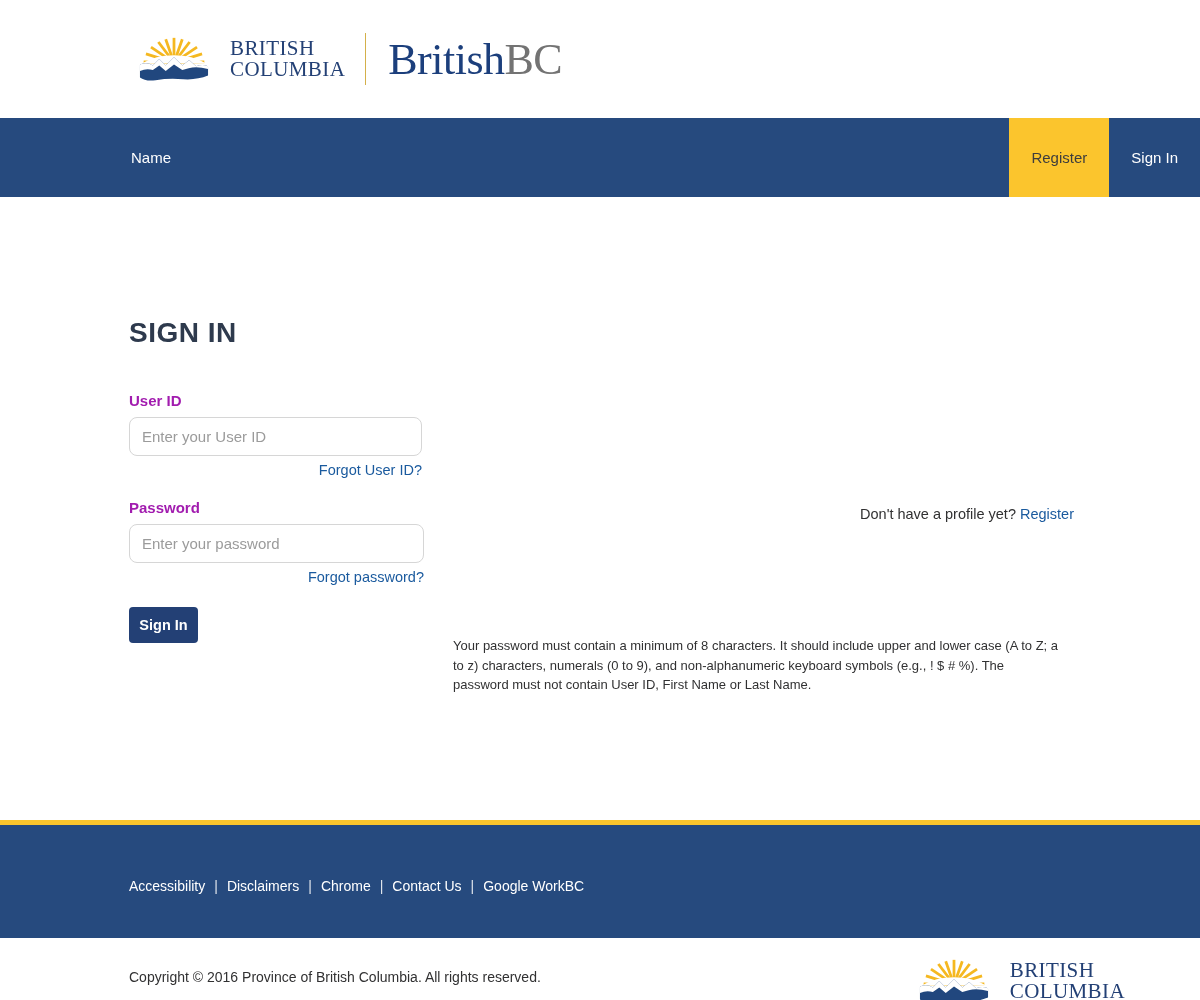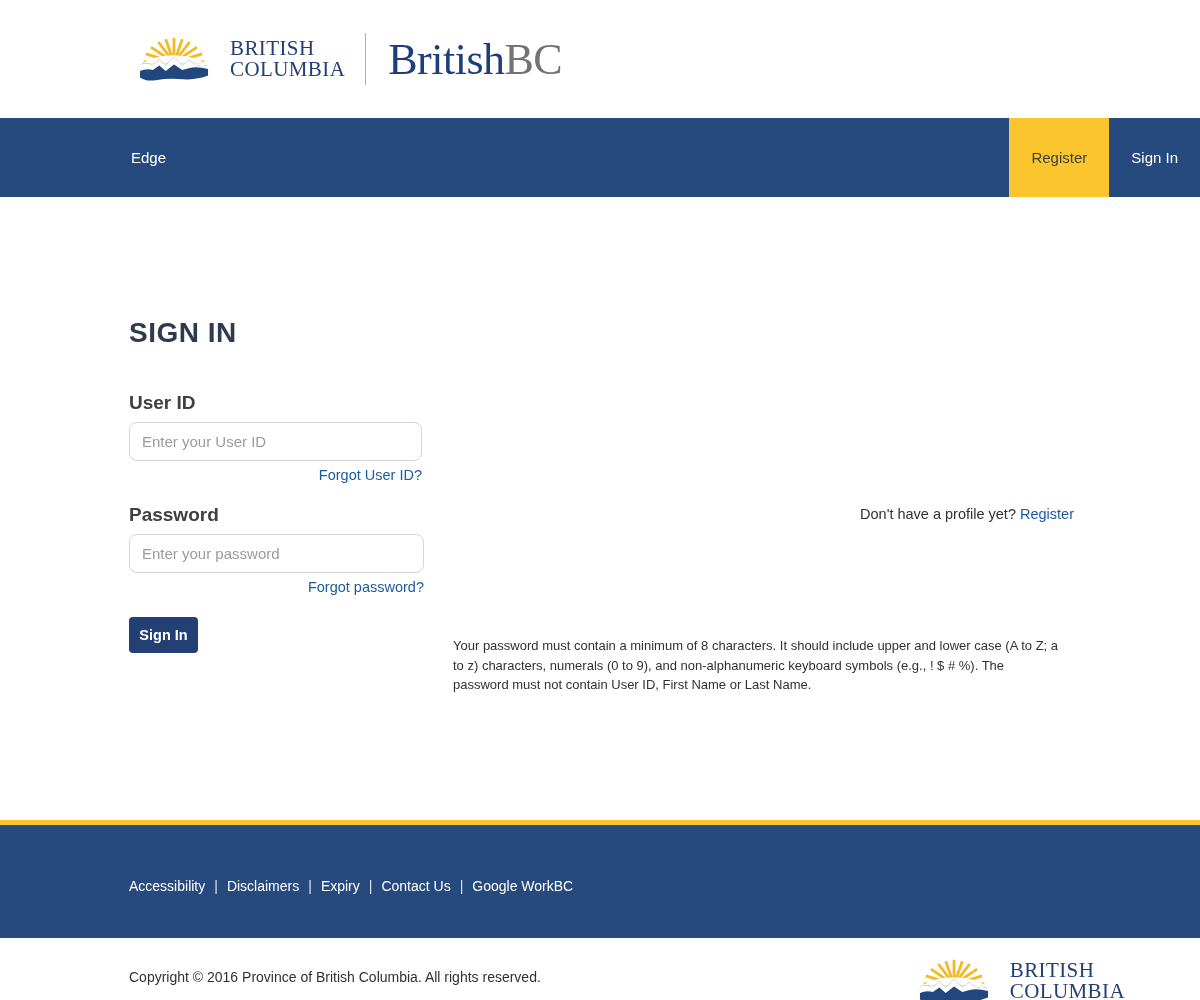--- a/index.html
+++ b/index.html
@@ -84,23 +84,23 @@
     font-size: 28px;
     font-weight: bold;
     color: #2e3a4d;
     letter-spacing: 0.5px;
     margin: 0;
     padding-top: 120px;
   }
   .form-area { position: relative; margin-top: 43px; }
 
   .field-label {
-    font-size: 19px;
+    font-size: 15px;
     font-weight: bold;
-    color: #404040;
+    color: #a21caf;
     margin-bottom: 8px;
   }
   .text-input {
     width: 293px;
     height: 39px;
     border: 1px solid #d6d6d6;
     border-radius: 8px;
     padding: 0 12px;
     font-size: 15px;
     font-family: "Liberation Sans", sans-serif;
@@ -262,21 +262,21 @@
         <div class="l1"><span>BRITISH</span></div>
         <div class="l2"><span>COLUMBIA</span></div>
       </div>
       <div class="divider-v"></div>
       <div class="welcome-wm"><span>British</span><span class="bc">BC</span></div>
     </div>
   </div>
 
   <div class="nav">
     <div class="nav-left">
-      <a class="nav-link-home" href="#">Edge</a>
+      <a class="nav-link-home" href="#">Name</a>
     </div>
     <div class="nav-right">
       <a class="nav-tab active" href="#">Register</a>
       <a class="nav-tab" href="#">Sign In</a>
     </div>
   </div>
 
   <div class="main">
     <h1 class="page-title">SIGN IN</h1>
 
@@ -315,21 +315,21 @@
       <div class="infobox-text">This site is best experienced through a desktop computer using the latest version of Microsoft Edge, Mozilla Firefox or Google Chrome browsers.</div>
     </div>
   </div>
 
   <div class="footer">
     <div class="footer-links">
       <a href="#">Accessibility</a>
       <span class="footer-sep">|</span>
       <a href="#">Disclaimers</a>
       <span class="footer-sep">|</span>
-      <a href="#">Expiry</a>
+      <a href="#">Chrome</a>
       <span class="footer-sep">|</span>
       <a href="#">Contact Us</a>
       <span class="footer-sep">|</span>
       <a href="#">Google WorkBC</a>
     </div>
   </div>
 
   <div class="subfooter">
     <div class="copyright">Copyright © 2016 Province of British Columbia. All rights reserved.</div>
     <div class="footer-logo">

